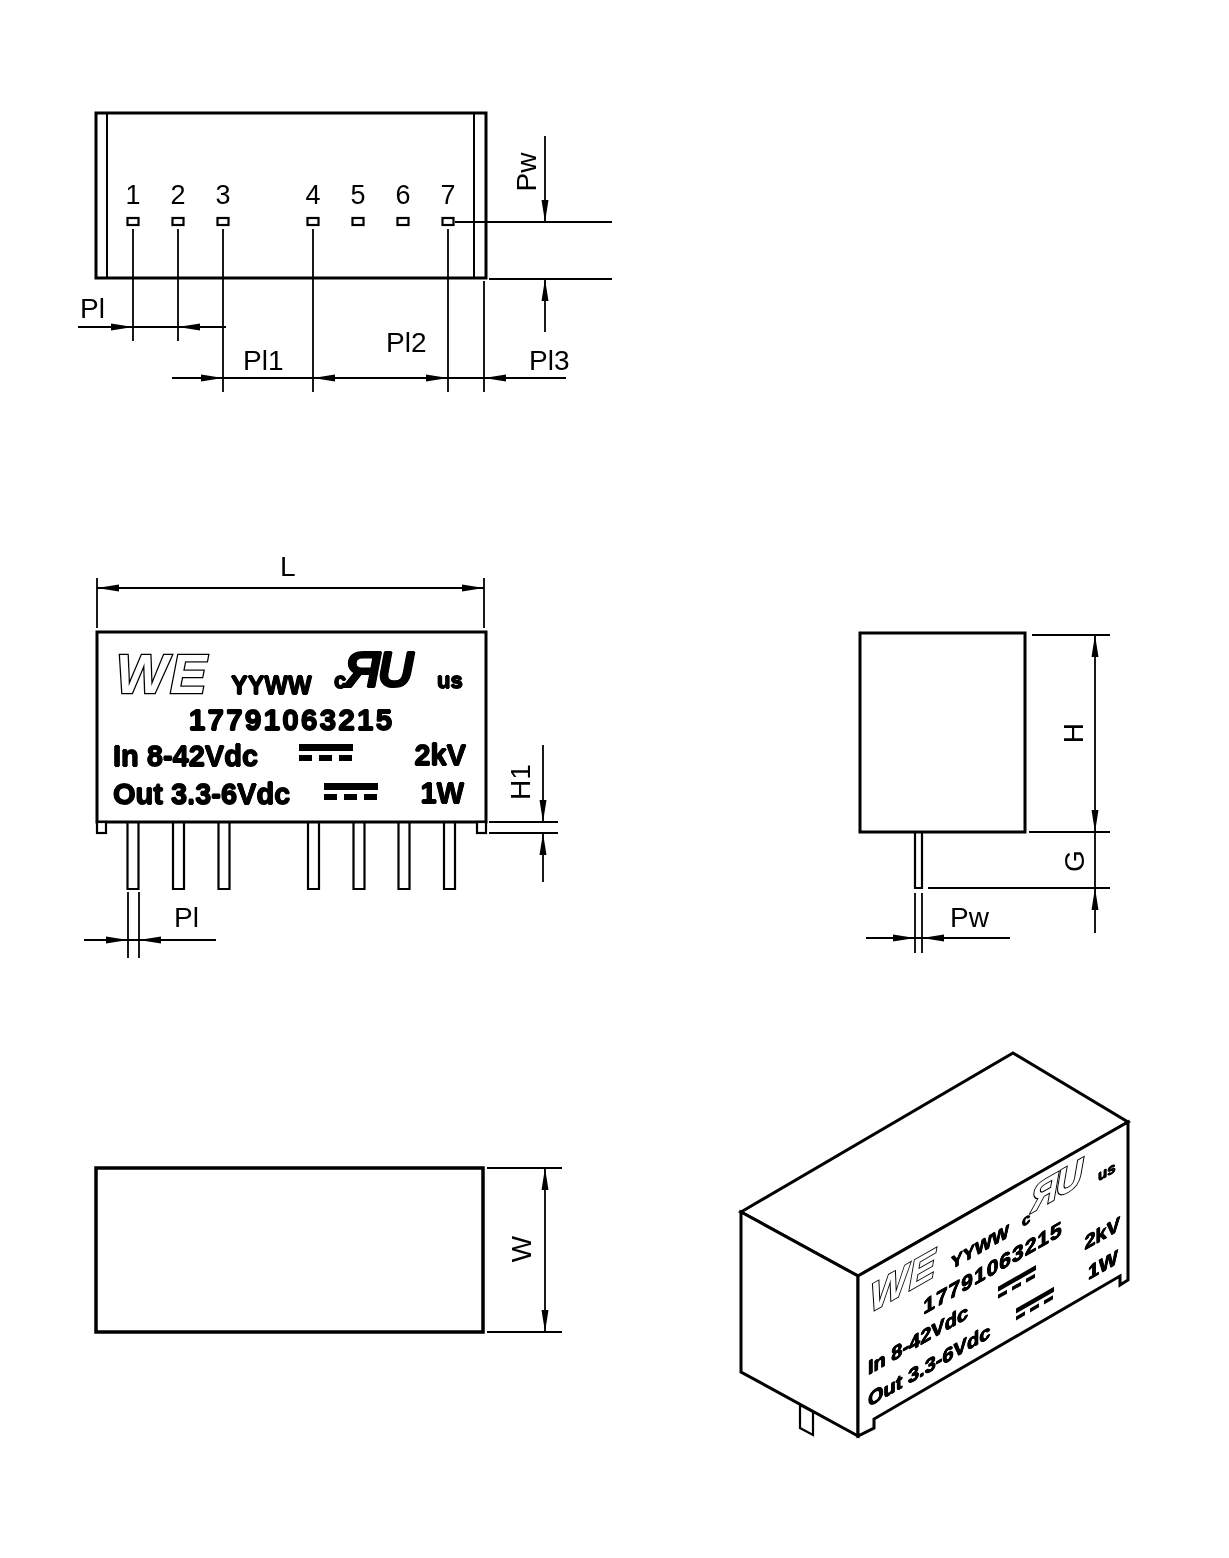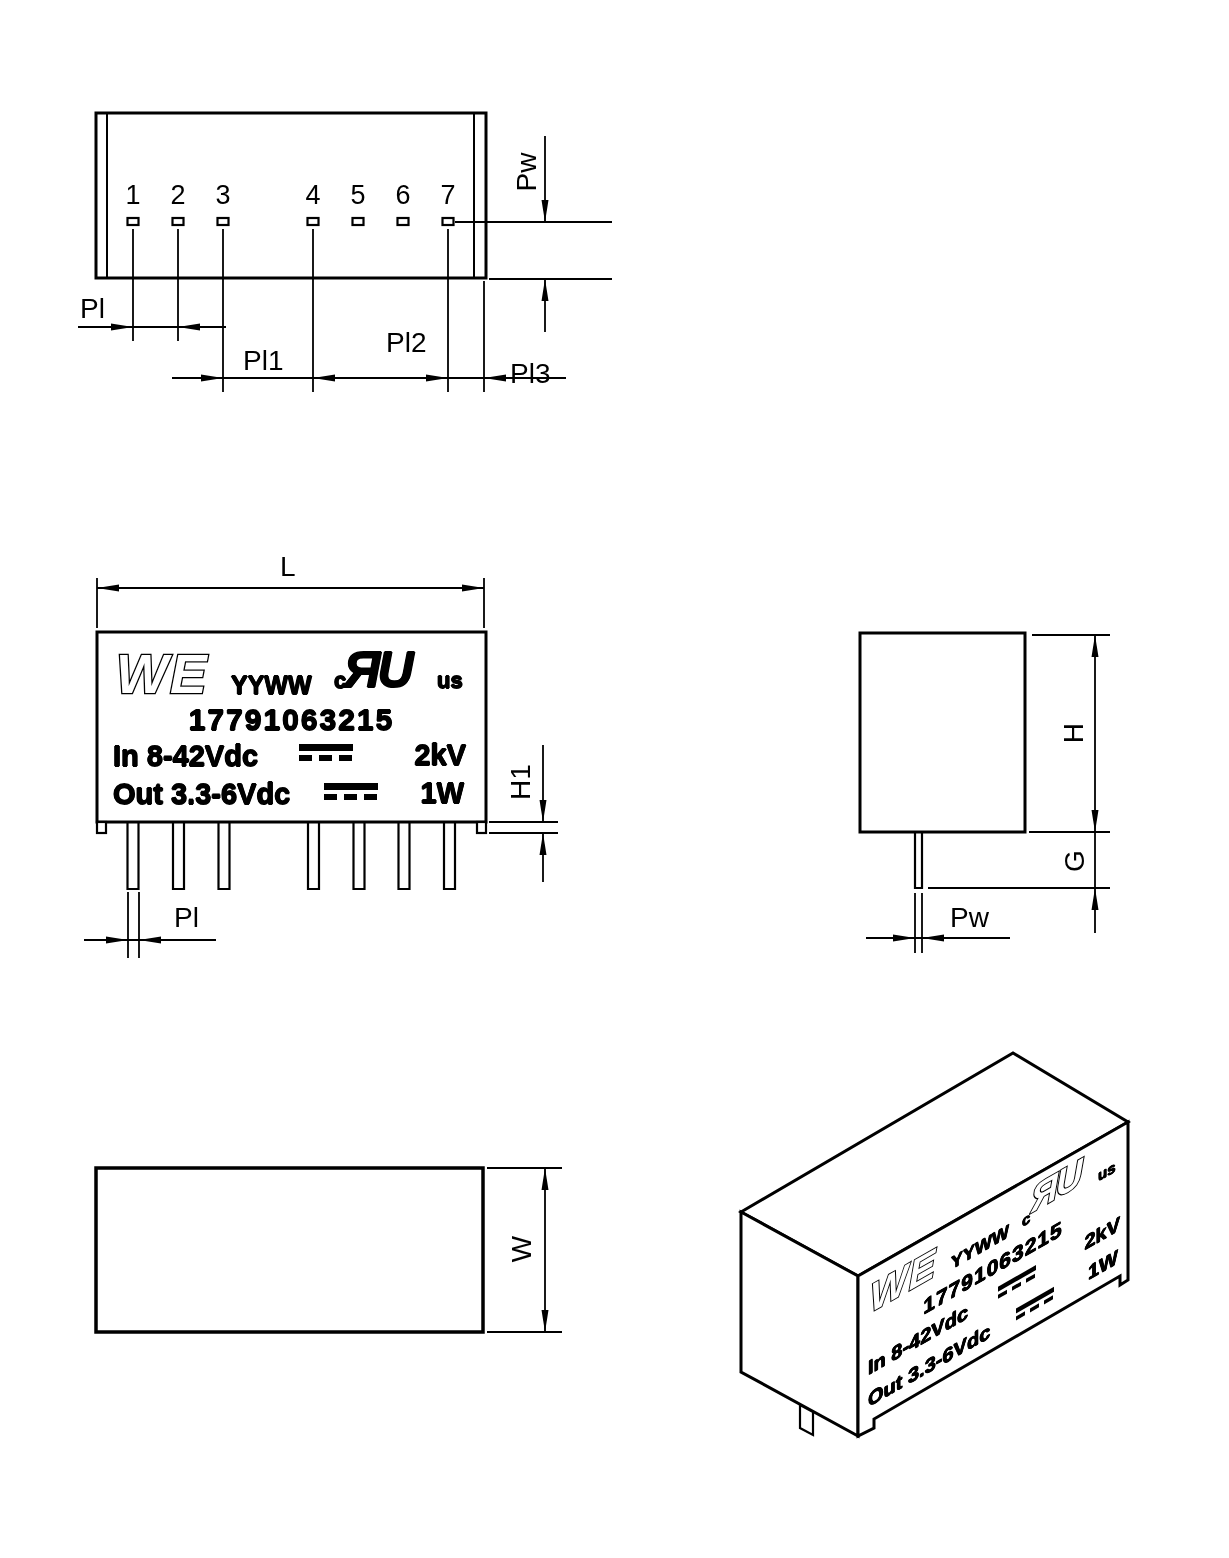--- a/index.html
+++ b/index.html
@@ -178,21 +178,21 @@
   <div class="pin-num" style="left:163px;top:181px;">2</div>
   <div class="pin-num" style="left:208px;top:181px;">3</div>
   <div class="pin-num" style="left:298px;top:181px;">4</div>
   <div class="pin-num" style="left:343px;top:181px;">5</div>
   <div class="pin-num" style="left:388px;top:181px;">6</div>
   <div class="pin-num" style="left:433px;top:181px;">7</div>
 
   <div class="lbl" style="left:80px;top:294px;">Pl</div>
   <div class="lbl" style="left:243px;top:346px;">Pl1</div>
   <div class="lbl" style="left:358px;top:328px;margin-left:28px;">Pl2</div>
-  <div class="lbl" style="left:510px;top:346px;margin-top:13px;">Pl3</div>
+  <div class="lbl" style="left:529px;top:346px;">Pl3</div>
   <div class="lbl rot" style="left:497px;top:157px;width:60px;">Pw</div>
 
   <div class="lbl" style="left:280px;top:552px;">L</div>
   <div class="lbl rot" style="left:491px;top:767px;width:60px;">H1</div>
   <div class="lbl" style="left:174px;top:903px;">Pl</div>
 
   <svg style="position:absolute;left:112px;top:640px;" width="126" height="68">
     <text x="4" y="53" font-size="55" font-style="italic" font-weight="bold" letter-spacing="2" fill="#ffffff" stroke="#000000" stroke-width="2.6" paint-order="stroke">WE</text>
   </svg>
   <div class="mk" style="left:231px;top:671px;font-size:25px;">YYWW</div>

